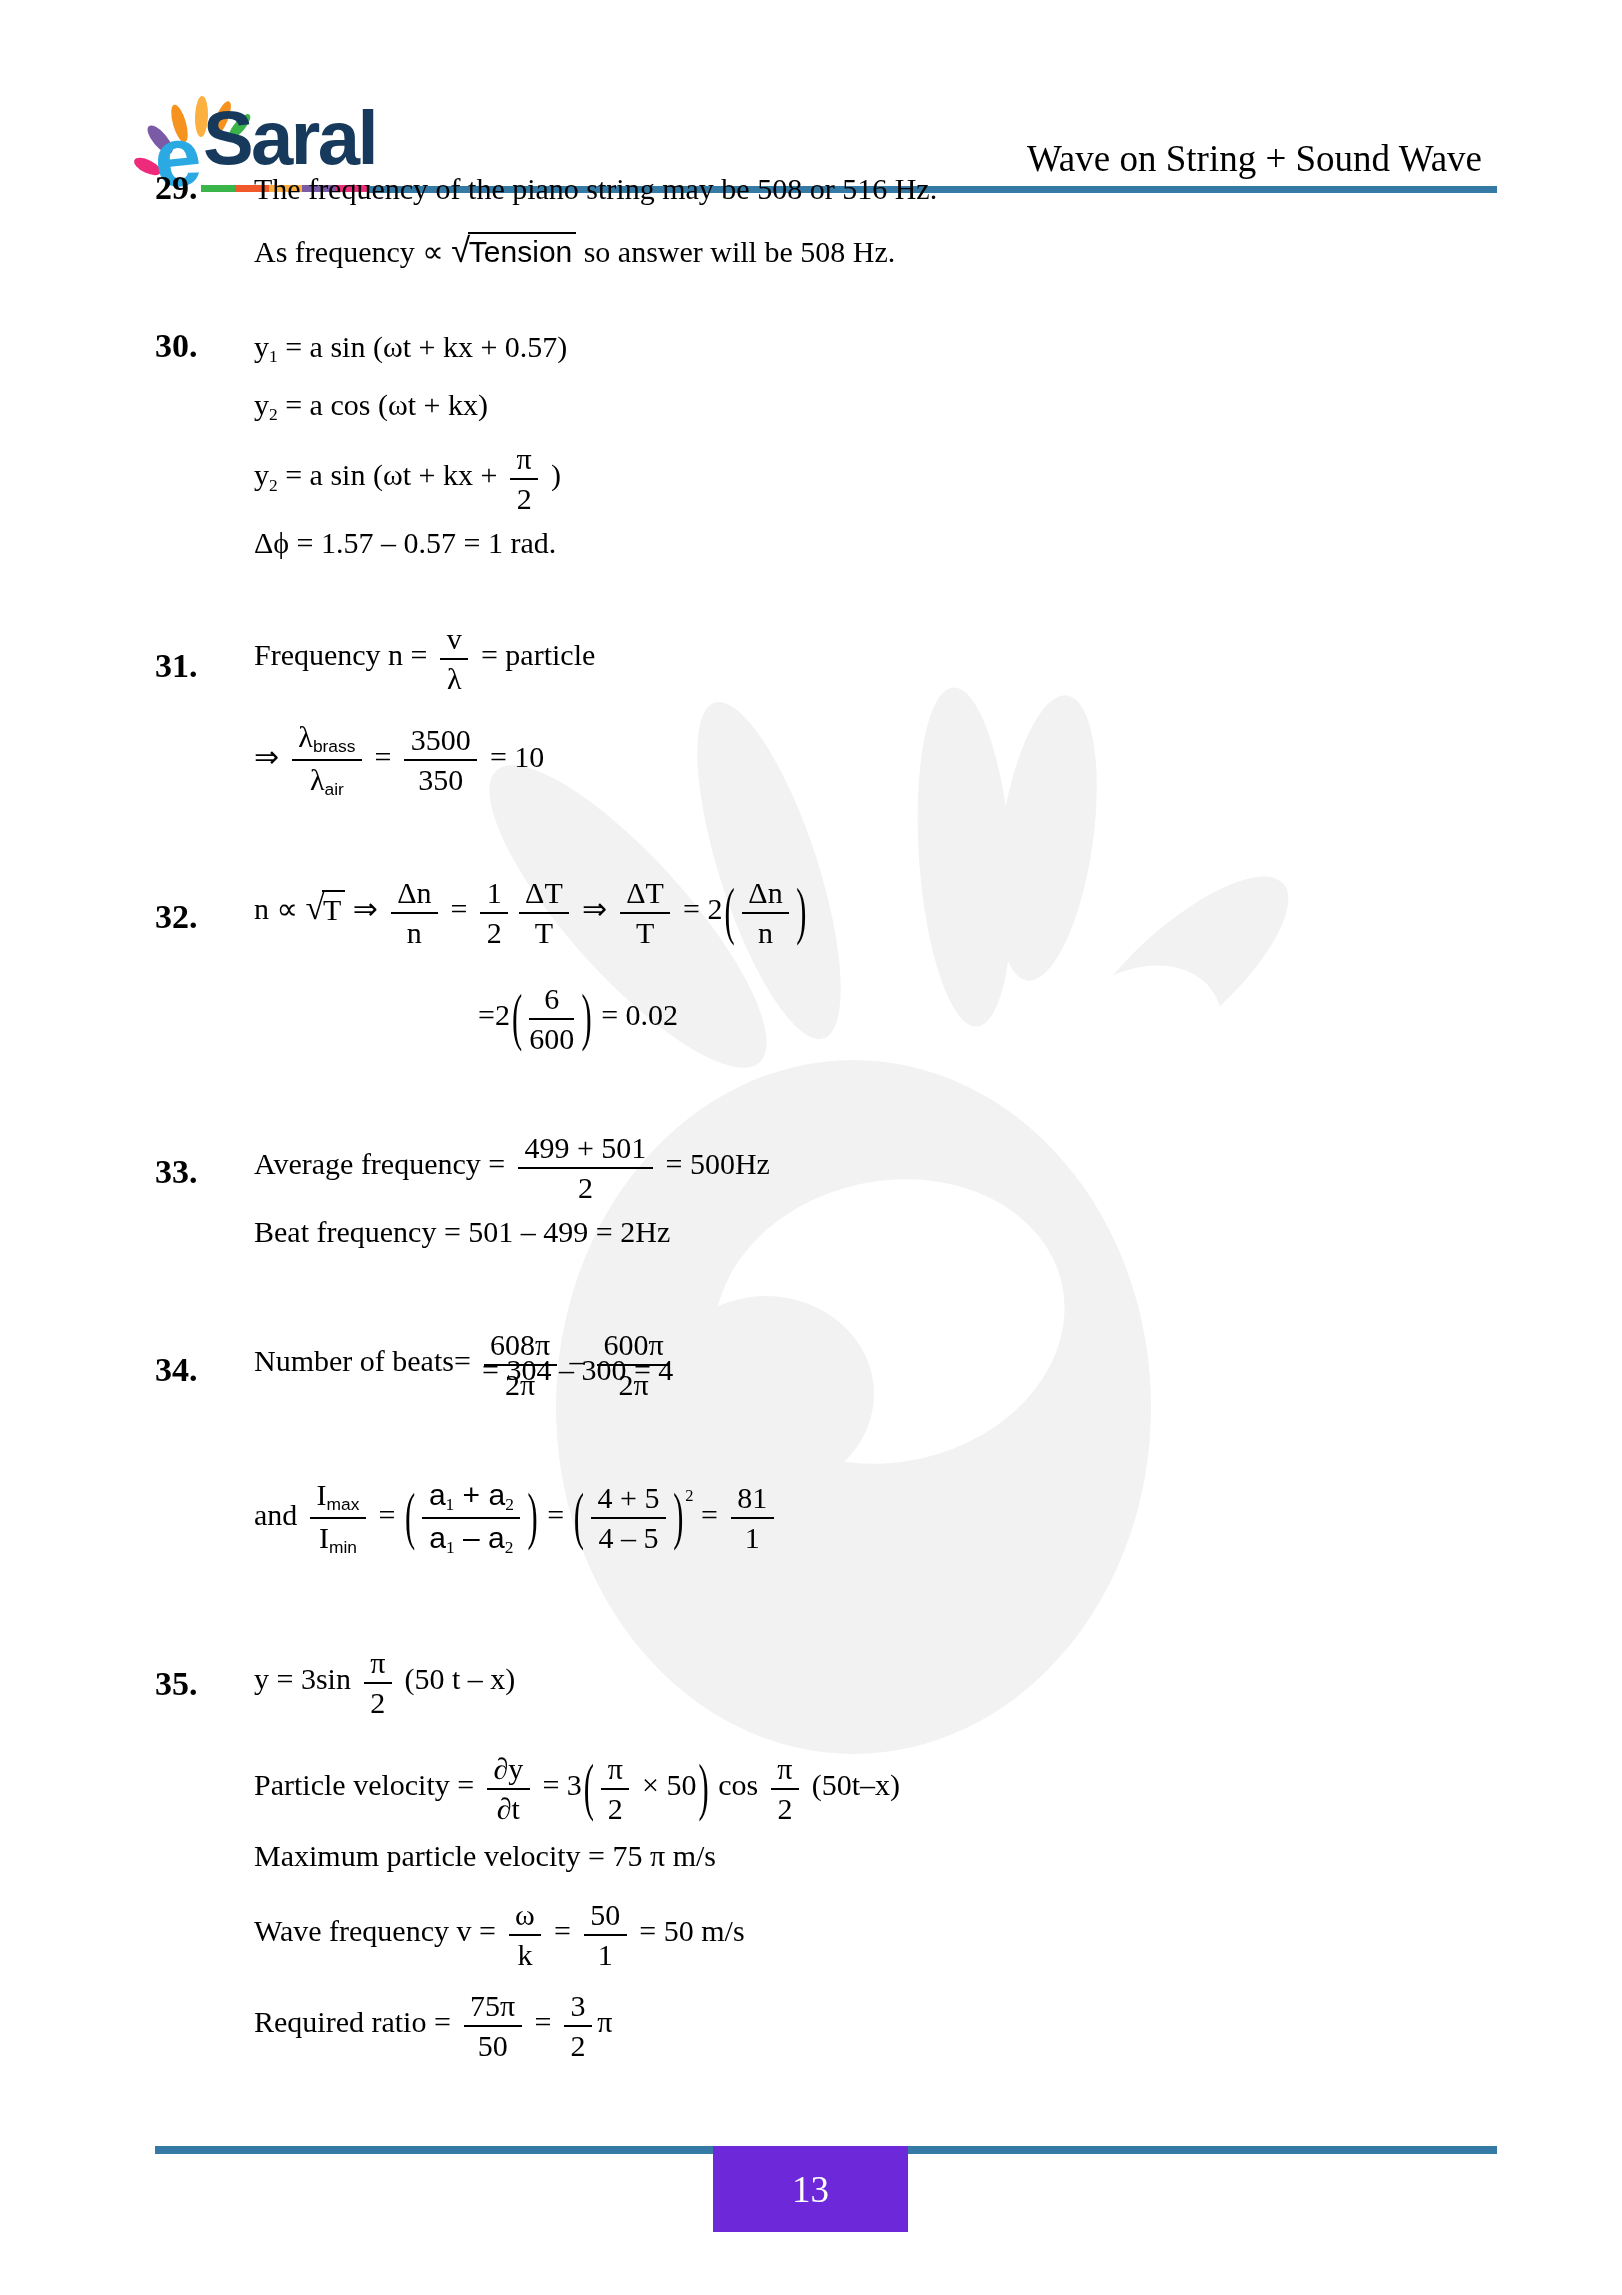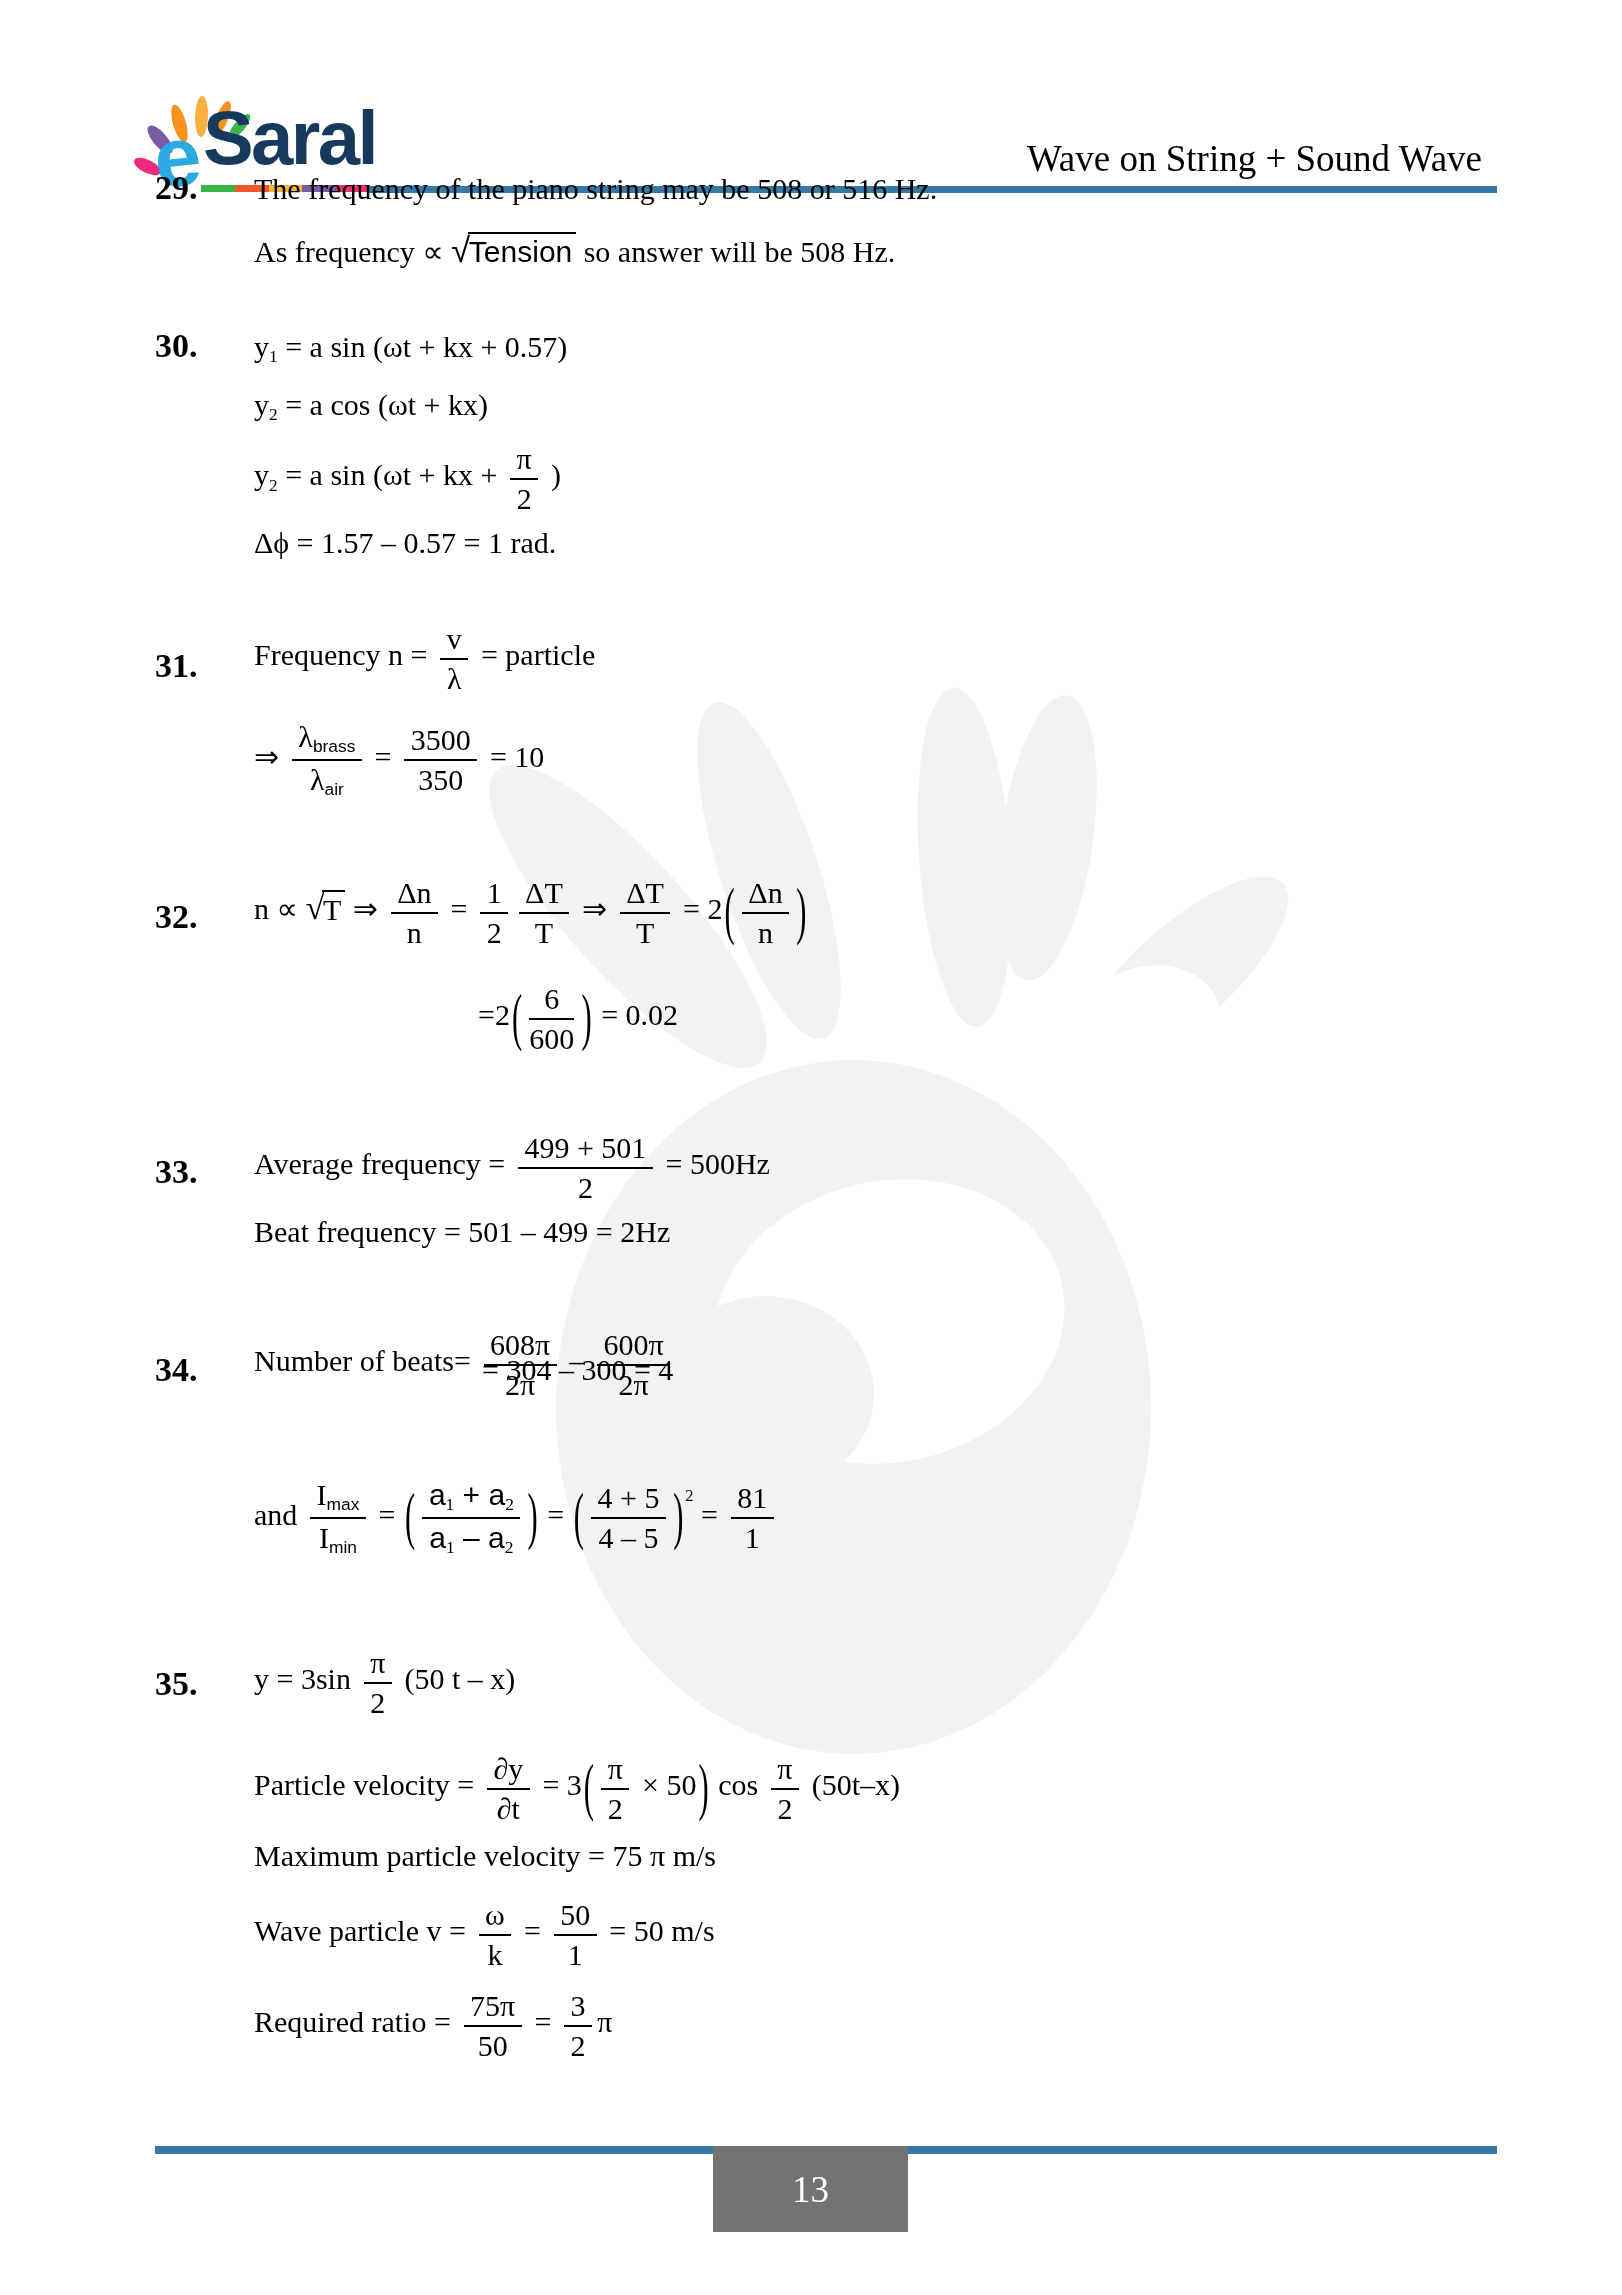--- a/index.html
+++ b/index.html
@@ -31,21 +31,21 @@
   #pt3{left:23.6px;top:6.5px;width:13px;height:39px;background:#F6921E;transform:rotate(-16deg);}
   #pt4{left:46px;top:-1.3px;width:13px;height:41px;background:#FBB040;transform:rotate(2deg);}
   #pt5{left:67px;top:2.6px;width:11.8px;height:37px;background:#F6921E;transform:rotate(22deg);}
   #pt6{left:85px;top:14.4px;width:11px;height:31px;background:#3AB54A;transform:rotate(40deg);}
   .rainbow{position:absolute;left:201px;top:185px;width:169px;height:7.2px;display:flex;z-index:2;}
   .rainbow i{flex:1;display:block;}
   .header-rule{position:absolute;left:369px;top:186px;width:1128px;height:6.5px;background:#3579A5;z-index:2;}
   .header-title{position:absolute;top:137px;right:140px;font-size:37px;color:#000;z-index:2;white-space:nowrap;}
   
   .footer-rule{position:absolute;left:155px;top:2146px;width:1342px;height:7.9px;background:#3579A5;z-index:2;}
-  .page-badge{position:absolute;left:713px;top:2146px;width:195px;height:86px;background:#737373;z-index:3;
+  .page-badge{position:absolute;left:713px;top:2146px;width:195px;height:86px;background:#6d28d9;z-index:3;
               color:#fff;font-size:37px;display:flex;align-items:center;justify-content:center;}
   
   .pnum{position:absolute;left:155px;font-weight:700;font-size:34px;z-index:2;}
   .mline{position:absolute;left:254px;font-size:30px;line-height:1.3;white-space:nowrap;z-index:2;}
   #n29{top:169px}#l29-1{top:169px}#l29-2{top:228px}
   #n30{top:327px}#l30-1{top:327px}#l30-2{top:385px}#l30-3{top:442px}#l30-4{top:523px}
   #n31{top:647px}#l31-1{top:622px}#l31-2{top:720px}
   #n32{top:898px}#l32-1{top:876px}#l32-2{top:982px;left:478px}
   #n33{top:1153px}#l33-1{top:1131px}#l33-2{top:1212px}
   #n34{top:1351px}#l34-1{top:1328px}#l34-2{top:1350px;left:482px}#l34-3{top:1478px}
@@ -144,21 +144,21 @@
       </span><span class="sp">2</span><span class="t"> = </span><span class="fr"><span class="nu"><span class="t">81</span></span><span class="de"><span class="t">1</span></span></span></div>
 
   <div class="pnum" id="n35">35.</div>
   <div class="mline" id="l35-1"><span class="t">y = 3sin </span><span class="fr"><span class="nu"><span class="t">π</span></span><span class="de"><span class="t">2</span></span></span><span class="t"> (50 t – x)</span></div>
   <div class="mline" id="l35-2"><span class="t">Particle velocity = </span><span class="fr"><span class="nu"><span class="t">∂y</span></span><span class="de"><span class="t">∂t</span></span></span><span class="t">  =  3</span><span class="pg">
         <span class="pbr">(</span>
         <span class="pc"><span class="fr"><span class="nu"><span class="t">π</span></span><span class="de"><span class="t">2</span></span></span><span class="t"> × 50</span></span>
         <span class="pbr">)</span>
       </span><span class="t"> cos </span><span class="fr"><span class="nu"><span class="t">π</span></span><span class="de"><span class="t">2</span></span></span><span class="t"> (50t–x)</span></div>
   <div class="mline" id="l35-3"><span class="t">Maximum particle velocity = 75 π m/s</span></div>
-  <div class="mline" id="l35-4"><span class="t">Wave particle  v = </span><span class="fr"><span class="nu"><span class="t">ω</span></span><span class="de"><span class="t">k</span></span></span><span class="t"> = </span><span class="fr"><span class="nu"><span class="t">50</span></span><span class="de"><span class="t">1</span></span></span><span class="t"> = 50 m/s</span></div>
+  <div class="mline" id="l35-4"><span class="t">Wave frequency  v = </span><span class="fr"><span class="nu"><span class="t">ω</span></span><span class="de"><span class="t">k</span></span></span><span class="t"> = </span><span class="fr"><span class="nu"><span class="t">50</span></span><span class="de"><span class="t">1</span></span></span><span class="t"> = 50 m/s</span></div>
   <div class="mline" id="l35-5"><span class="t">Required ratio = </span><span class="fr"><span class="nu"><span class="t">75π</span></span><span class="de"><span class="t">50</span></span></span><span class="t"> = </span><span class="fr"><span class="nu"><span class="t">3</span></span><span class="de"><span class="t">2</span></span></span><span class="t">π</span></div>
 
   <div class="footer-rule"></div>
   <div class="page-badge">
     <span>13</span>
   </div>
 
 </div>
 
 

